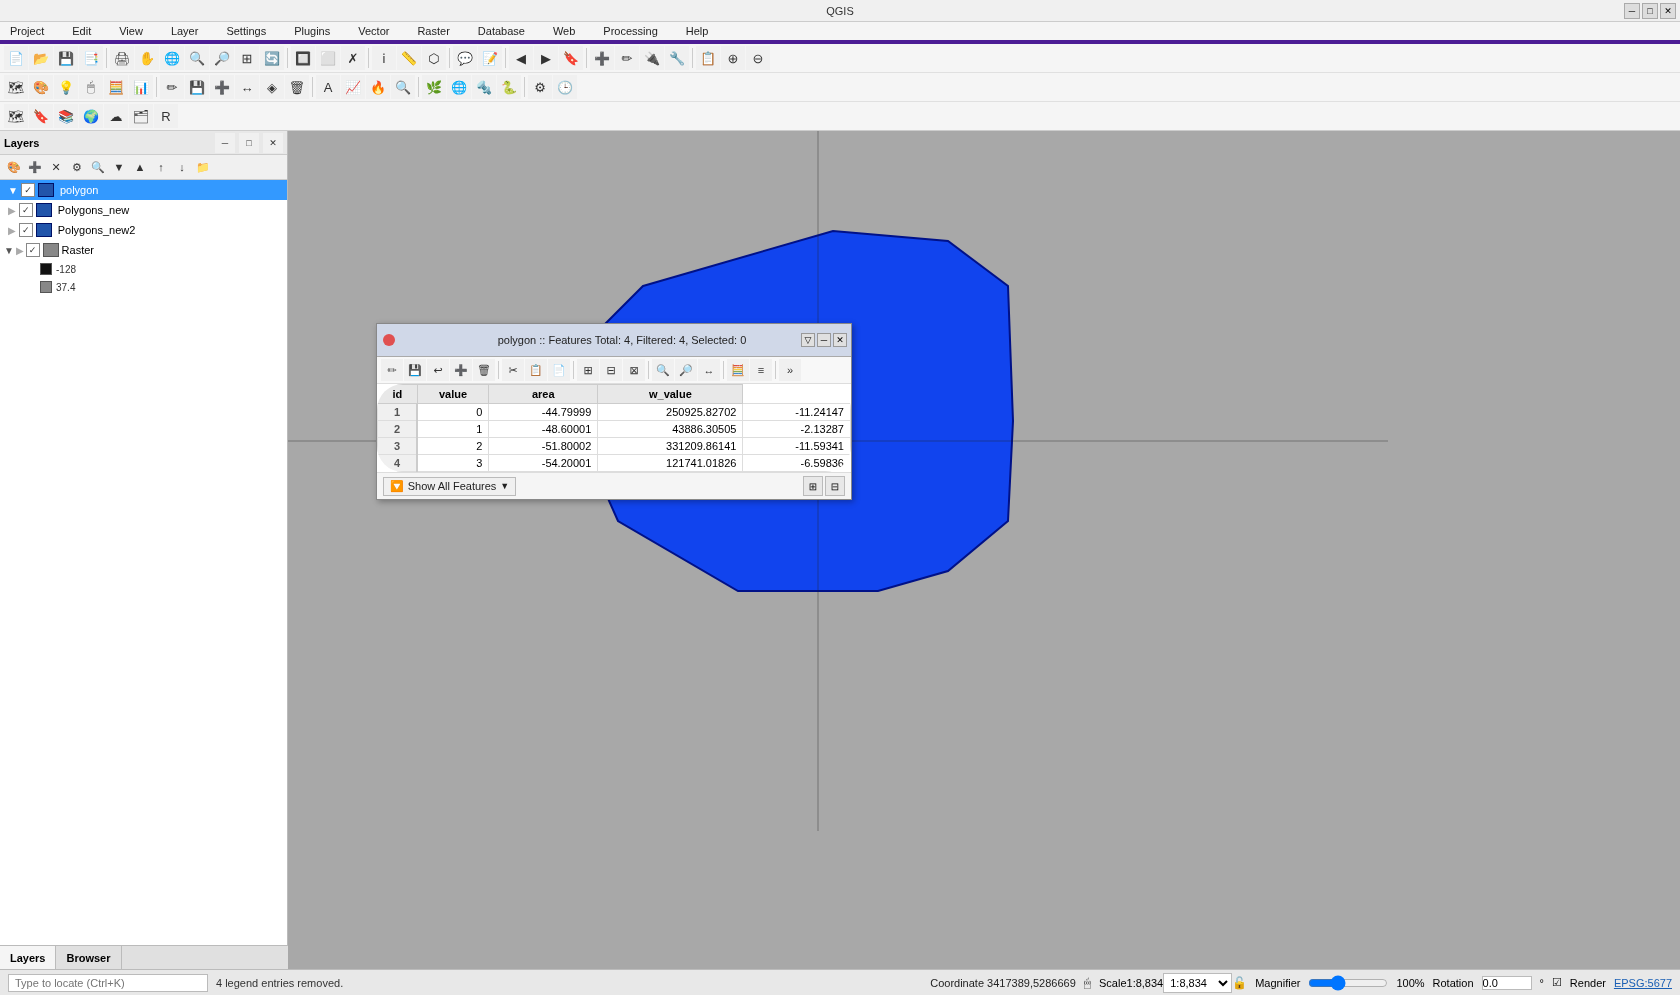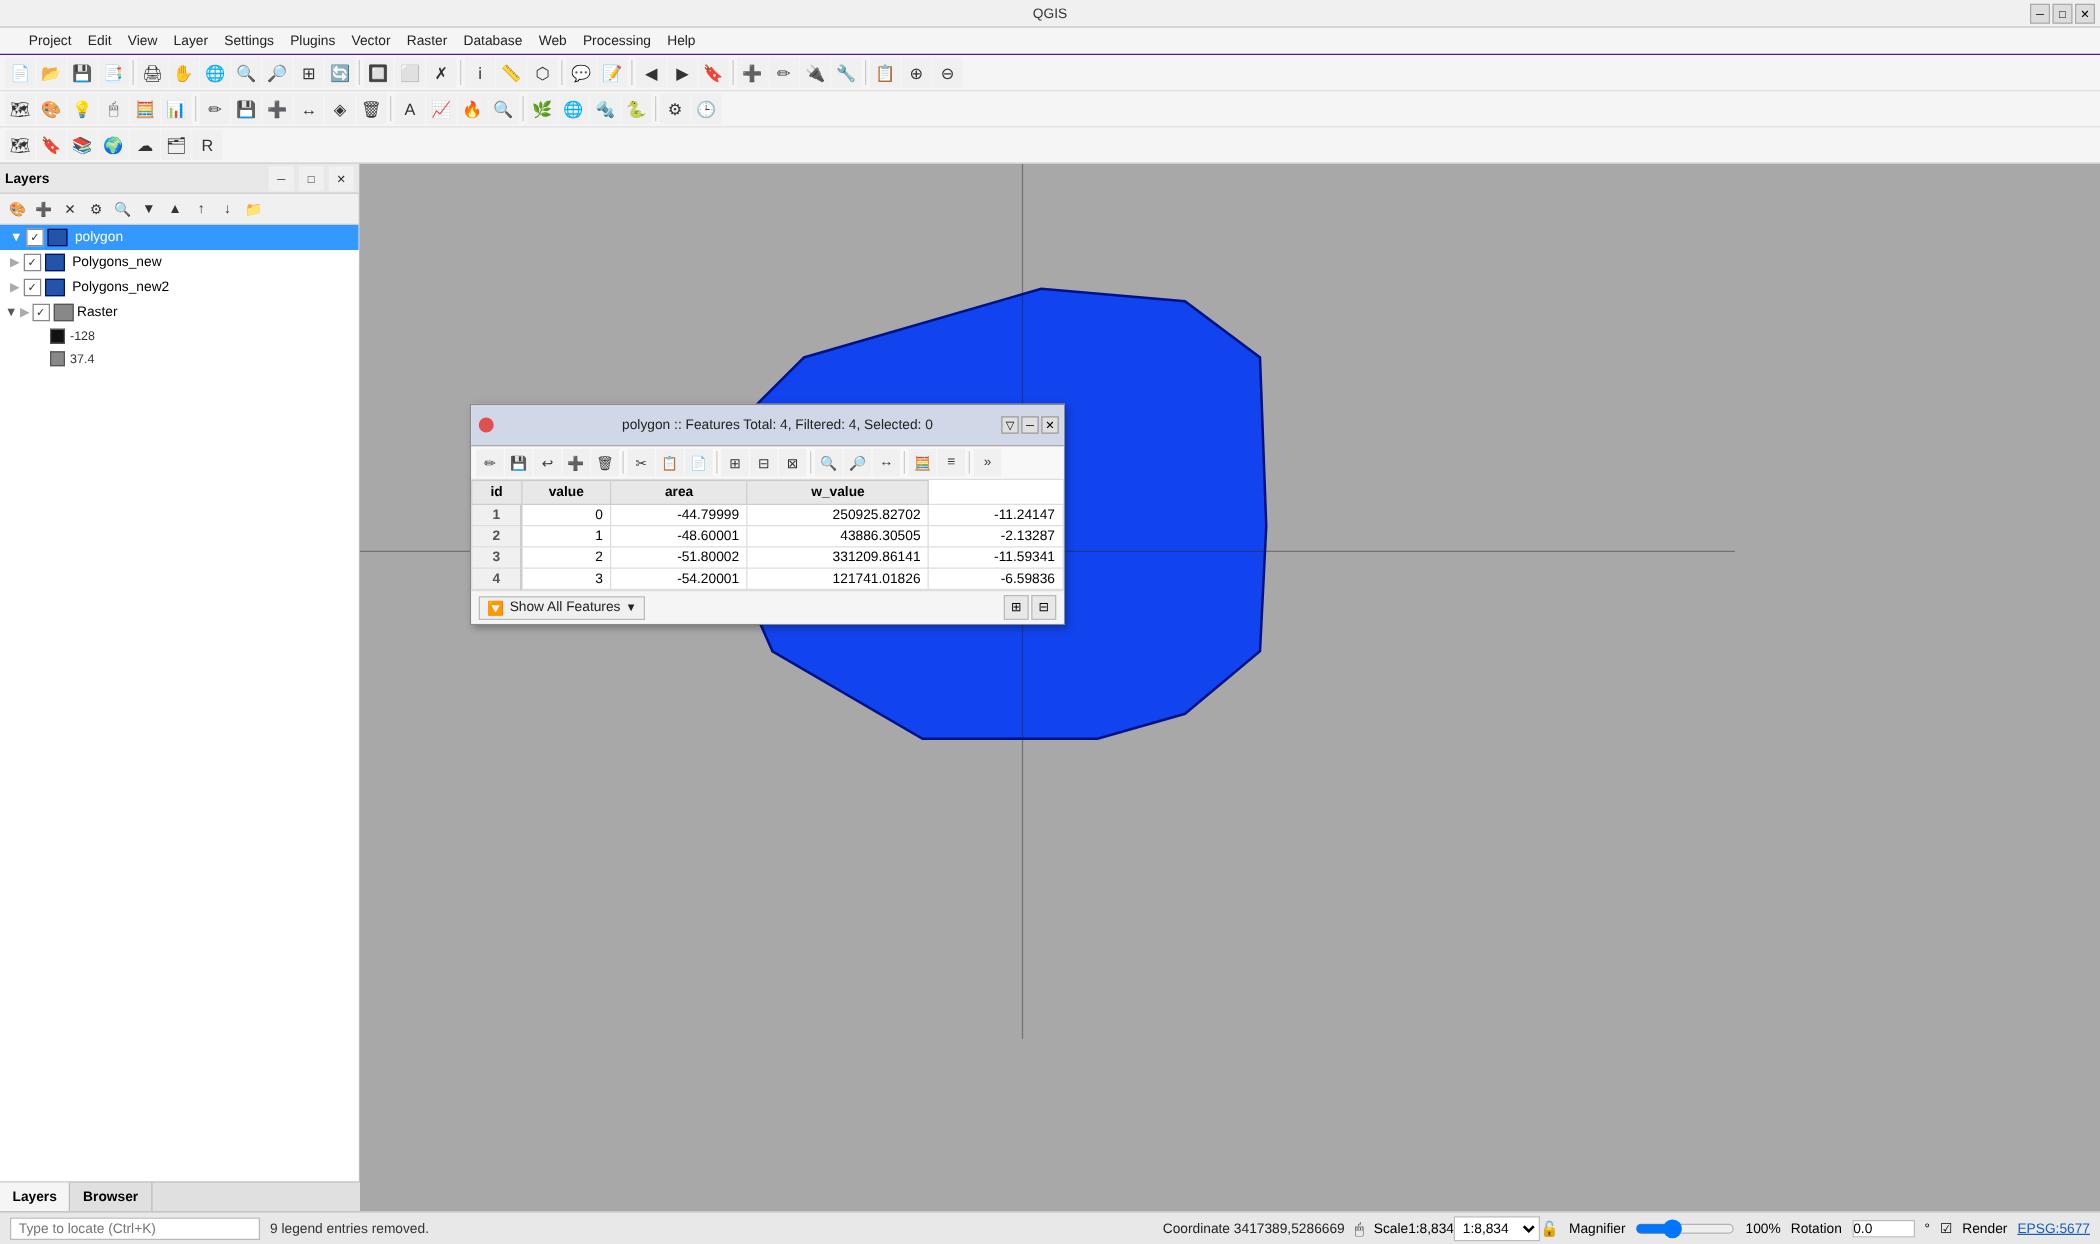--- a/index.html
+++ b/index.html
@@ -30,23 +30,23 @@
       display: flex; align-items: center; justify-content: center;
       cursor: pointer;
     }
 
     
     .menu-bar {
       background: #f5f5f5;
       height: 22px;
       display: flex;
       align-items: center;
-      border-bottom: 1px solid #4c1d95;
-      padding: 0 17px;
-      gap: 1px;
+      border-bottom: 4px solid #4c1d95;
+      padding: 0 4px;
+      gap: 16px;
     }
     .menu-item {
       padding: 2px 6px;
       cursor: pointer;
       font-size: 11px;
       color: #222;
     }
 
     
     .toolbar-area {
@@ -212,20 +212,21 @@
       display: flex; align-items: center; justify-content: center;
       cursor: pointer;
       font-size: 11px;
       color: #333;
     }
     .attr-separator { width: 1px; height: 18px; background: #ccc; margin: 0 2px; }
 
     .attr-table-content {
       flex: 1;
       overflow: auto;
+      border-radius: 26px;
     }
     .attr-table {
       width: 100%;
       border-collapse: collapse;
       font-size: 11px;
     }
     .attr-table th {
       background: #e8e8e8;
       border: 1px solid #ccc;
       padding: 3px 6px;
@@ -649,21 +650,21 @@
     <div class="btab active">
       <span>Layers</span>
     </div>
     <div class="btab">
       <span>Browser</span>
     </div>
   </div>
 
   <div class="status-bar">
     <input class="status-search" type="text" placeholder="Type to locate (Ctrl+K)" style="">
-    <span class="status-msg">9 legend entries removed.</span>
+    <span class="status-msg">4 legend entries removed.</span>
     <span class="status-coord">Coordinate 3417389,5286669</span>
     <span style="font-size:12px;">🖱</span>
     <div class="status-scale-area">
       <span>Scale</span>
       <span>1:8,834</span>
       <select class="status-select">
         <option>1:8,834</option>
         <option>1:5,000</option>
         <option>1:10,000</option>
       </select>

